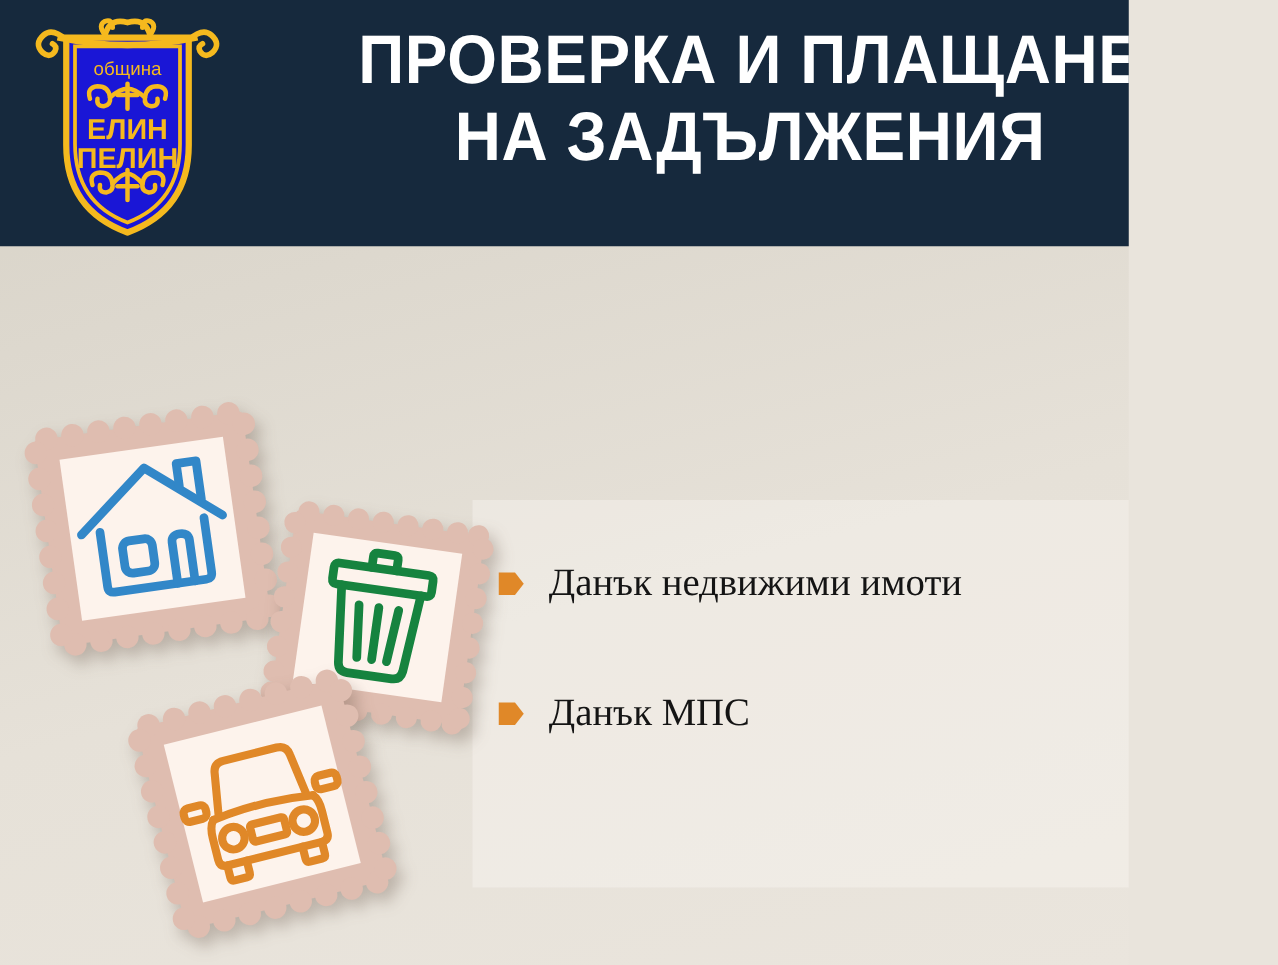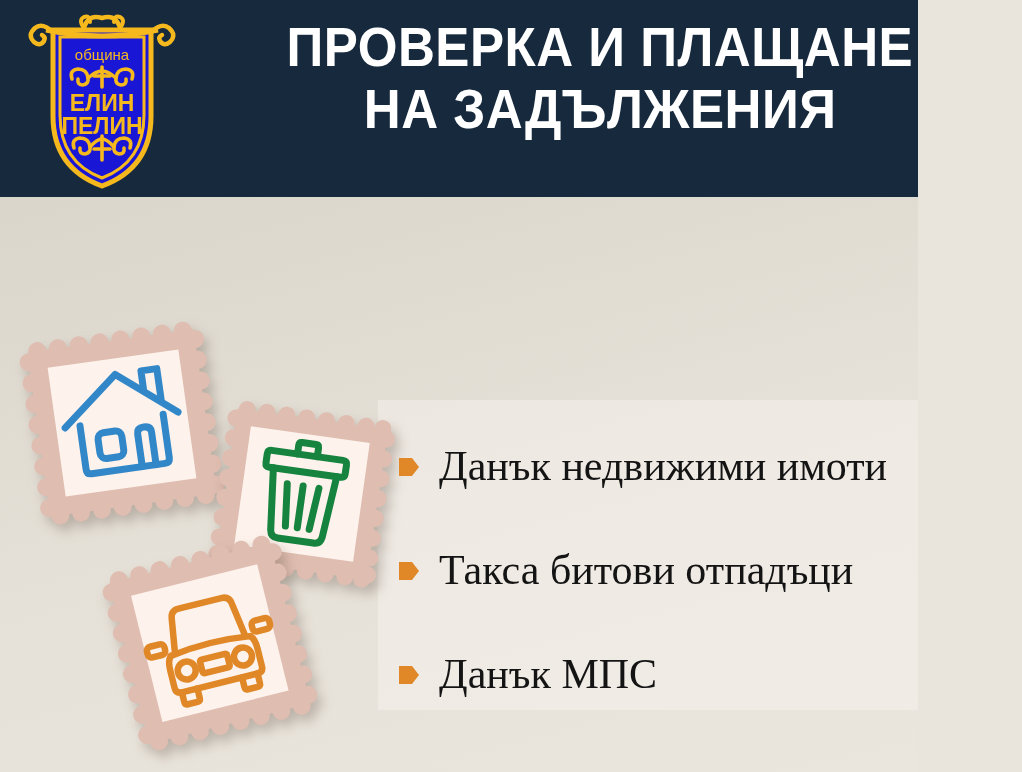--- a/index.html
+++ b/index.html
@@ -14,21 +14,20 @@
     font-family: "Liberation Sans", sans-serif;
     background: #e9e4dc;
   }
 
   .poster {
     position: relative;
     width: 903px;
     height: 772px;
     background: linear-gradient(165deg, #d6d1c5 0%, #ddd8ce 28%, #e6e1d8 60%, #eae5dd 100%);
     overflow: hidden;
-    padding-left: 15px;
   }
 
   
   .header {
     position: absolute;
     left: 0; top: 0;
     width: 1022px;
     height: 197px;
     background: #16293d;
     z-index: 5;
@@ -162,21 +161,21 @@
   }
   .bullet {
     width: 22px;
     height: 24px;
     flex: 0 0 22px;
     margin-right: 19px;
     margin-top: 2px;
   }
   .item-label {
     font-family: "Liberation Serif", serif;
-    font-size: 42px;
+    font-size: 31px;
     line-height: 46px;
     color: #141414;
     white-space: nowrap;
   }
 </style>
 </head>
 <body>
 
 <div class="poster">
 
@@ -390,29 +389,23 @@
 
   <div class="list">
 
     <div class="list-item">
       <svg class="bullet" viewBox="0 0 22 24">
         <path d="M1 3 L14 3 L21 12 L14 21 L1 21 Z" fill="#e08828"></path>
       </svg>
       <span class="item-label">Данък недвижими имоти</span>
     </div>
 
+
     <div class="list-item">
       <svg class="bullet" viewBox="0 0 22 24">
         <path d="M1 3 L14 3 L21 12 L14 21 L1 21 Z" fill="#e08828"></path>
       </svg>
-      <span class="item-label">Такса битови отпадъци</span>
-    </div>
-
-    <div class="list-item">
-      <svg class="bullet" viewBox="0 0 22 24">
-        <path d="M1 3 L14 3 L21 12 L14 21 L1 21 Z" fill="#e08828"></path>
-      </svg>
       <span class="item-label">Данък МПС</span>
     </div>
 
   </div>
 
 </div>
 
 </body></html>

